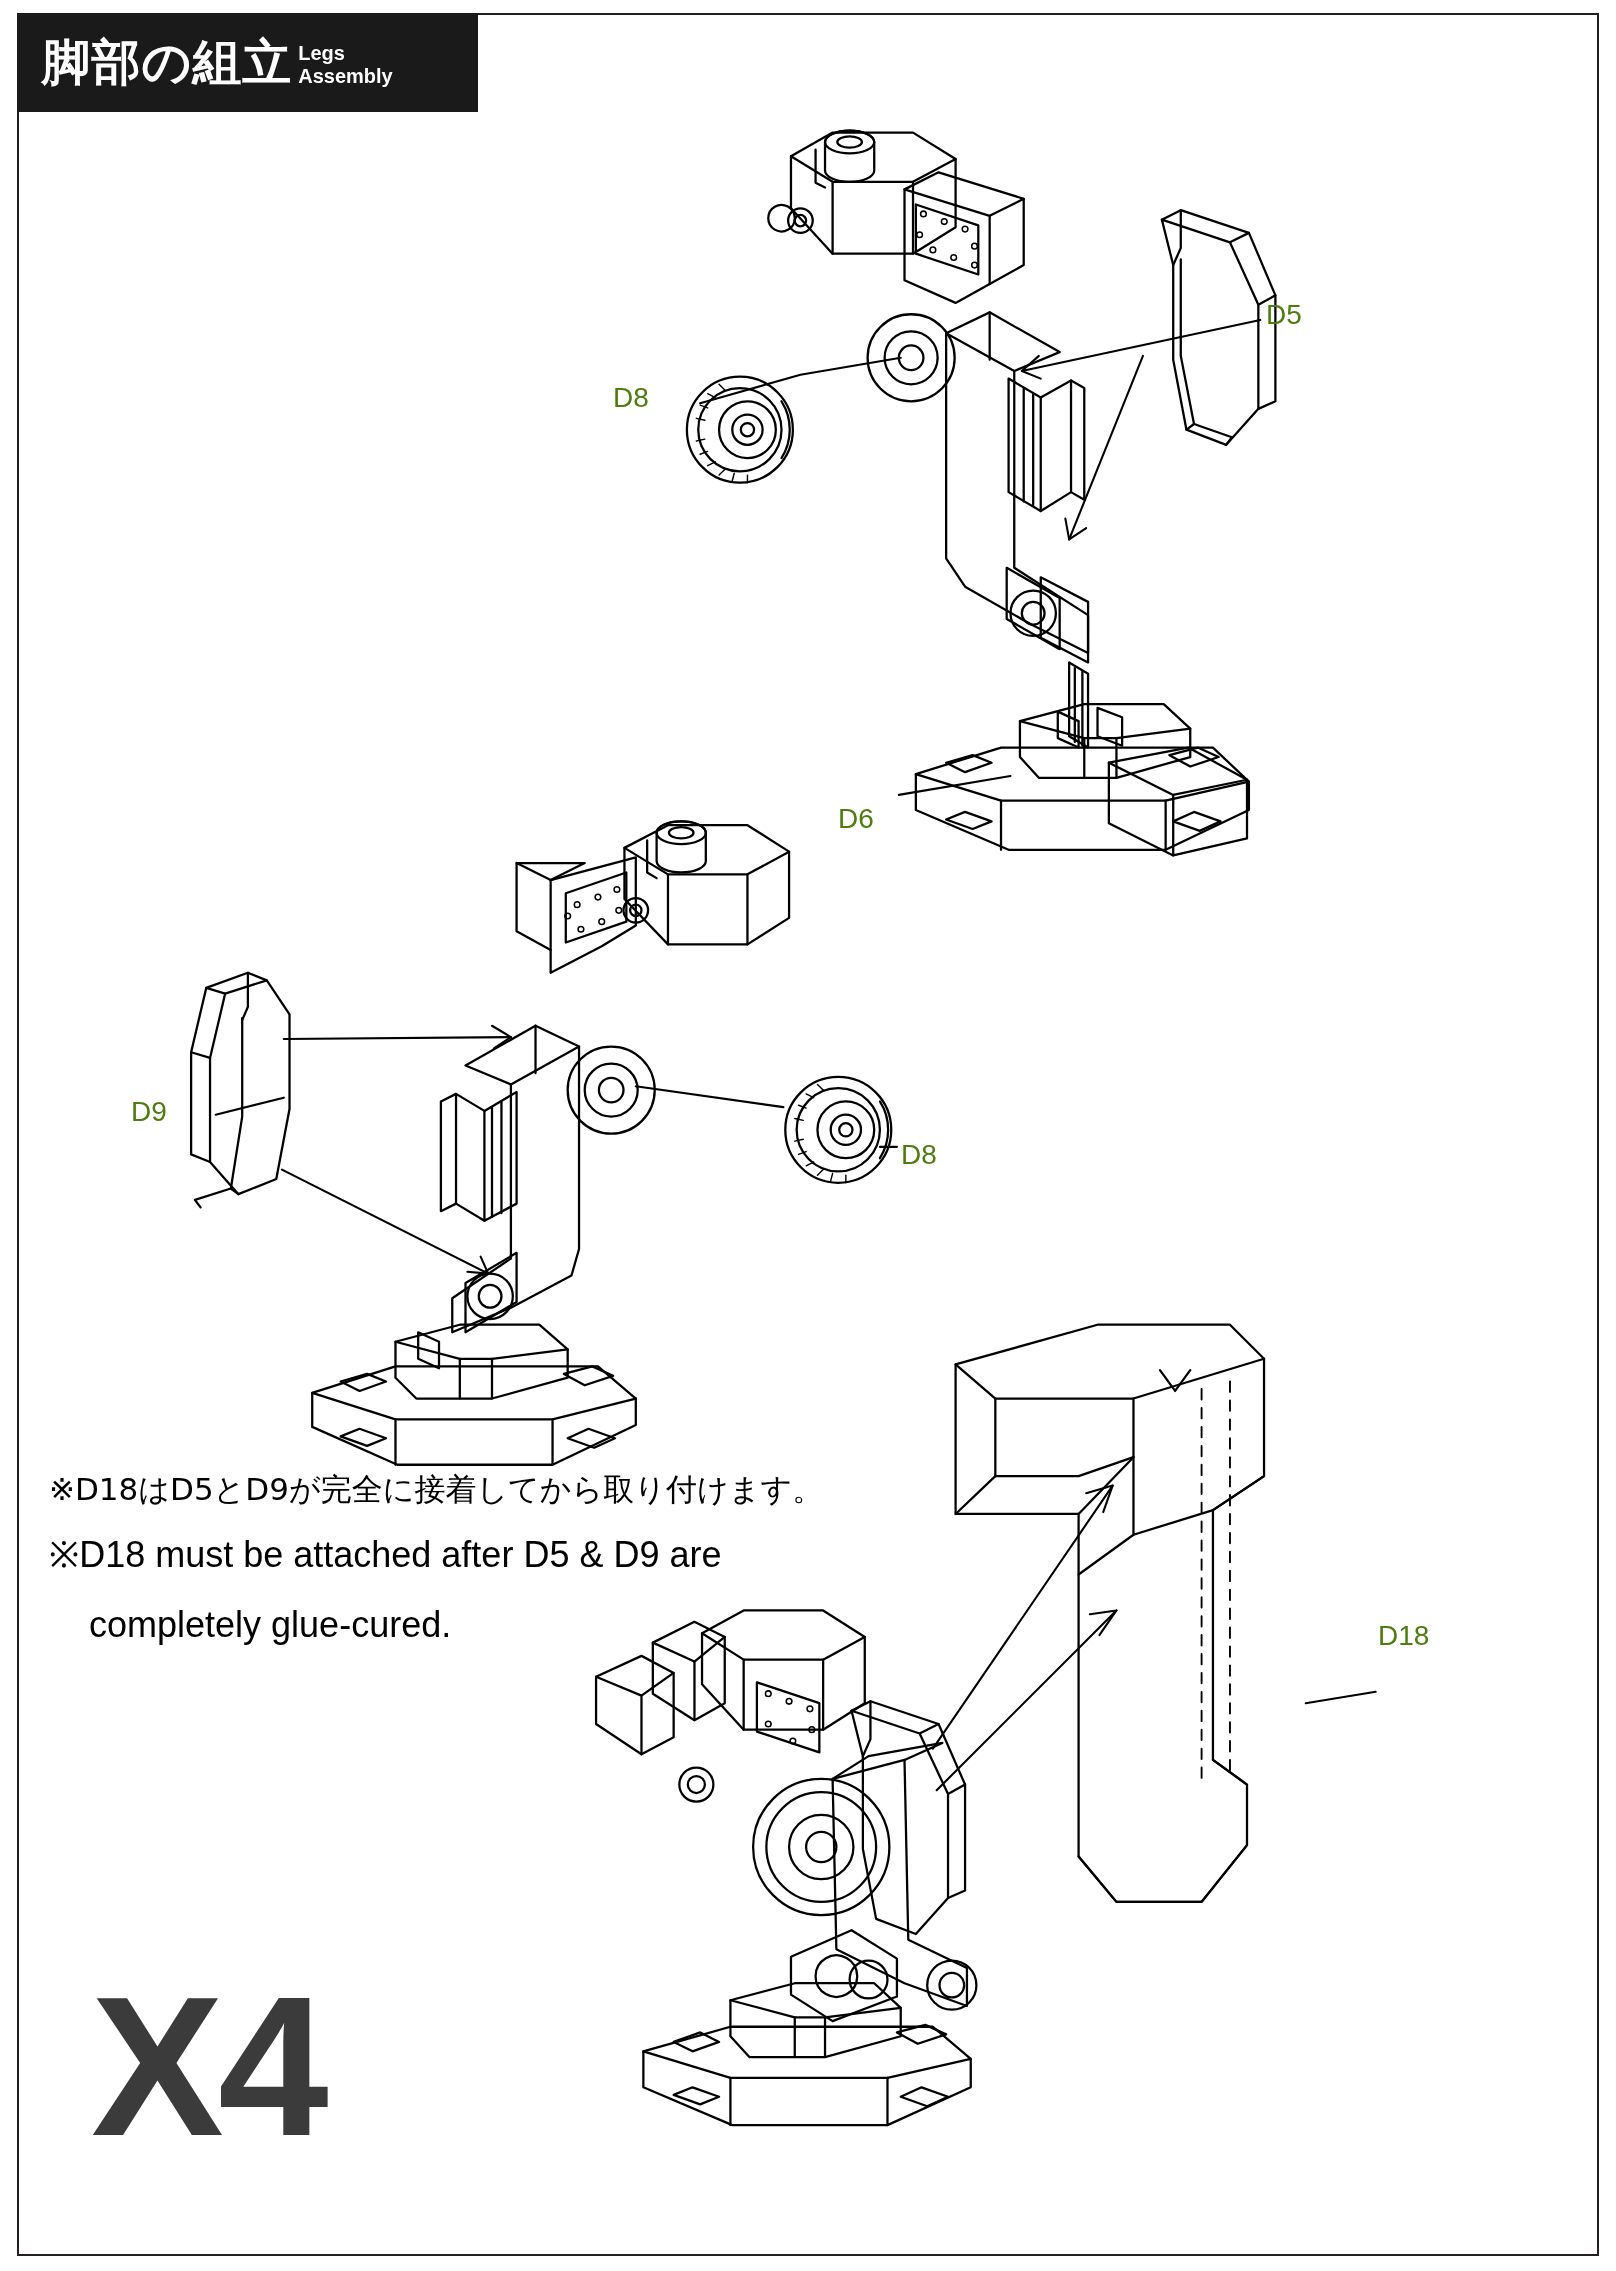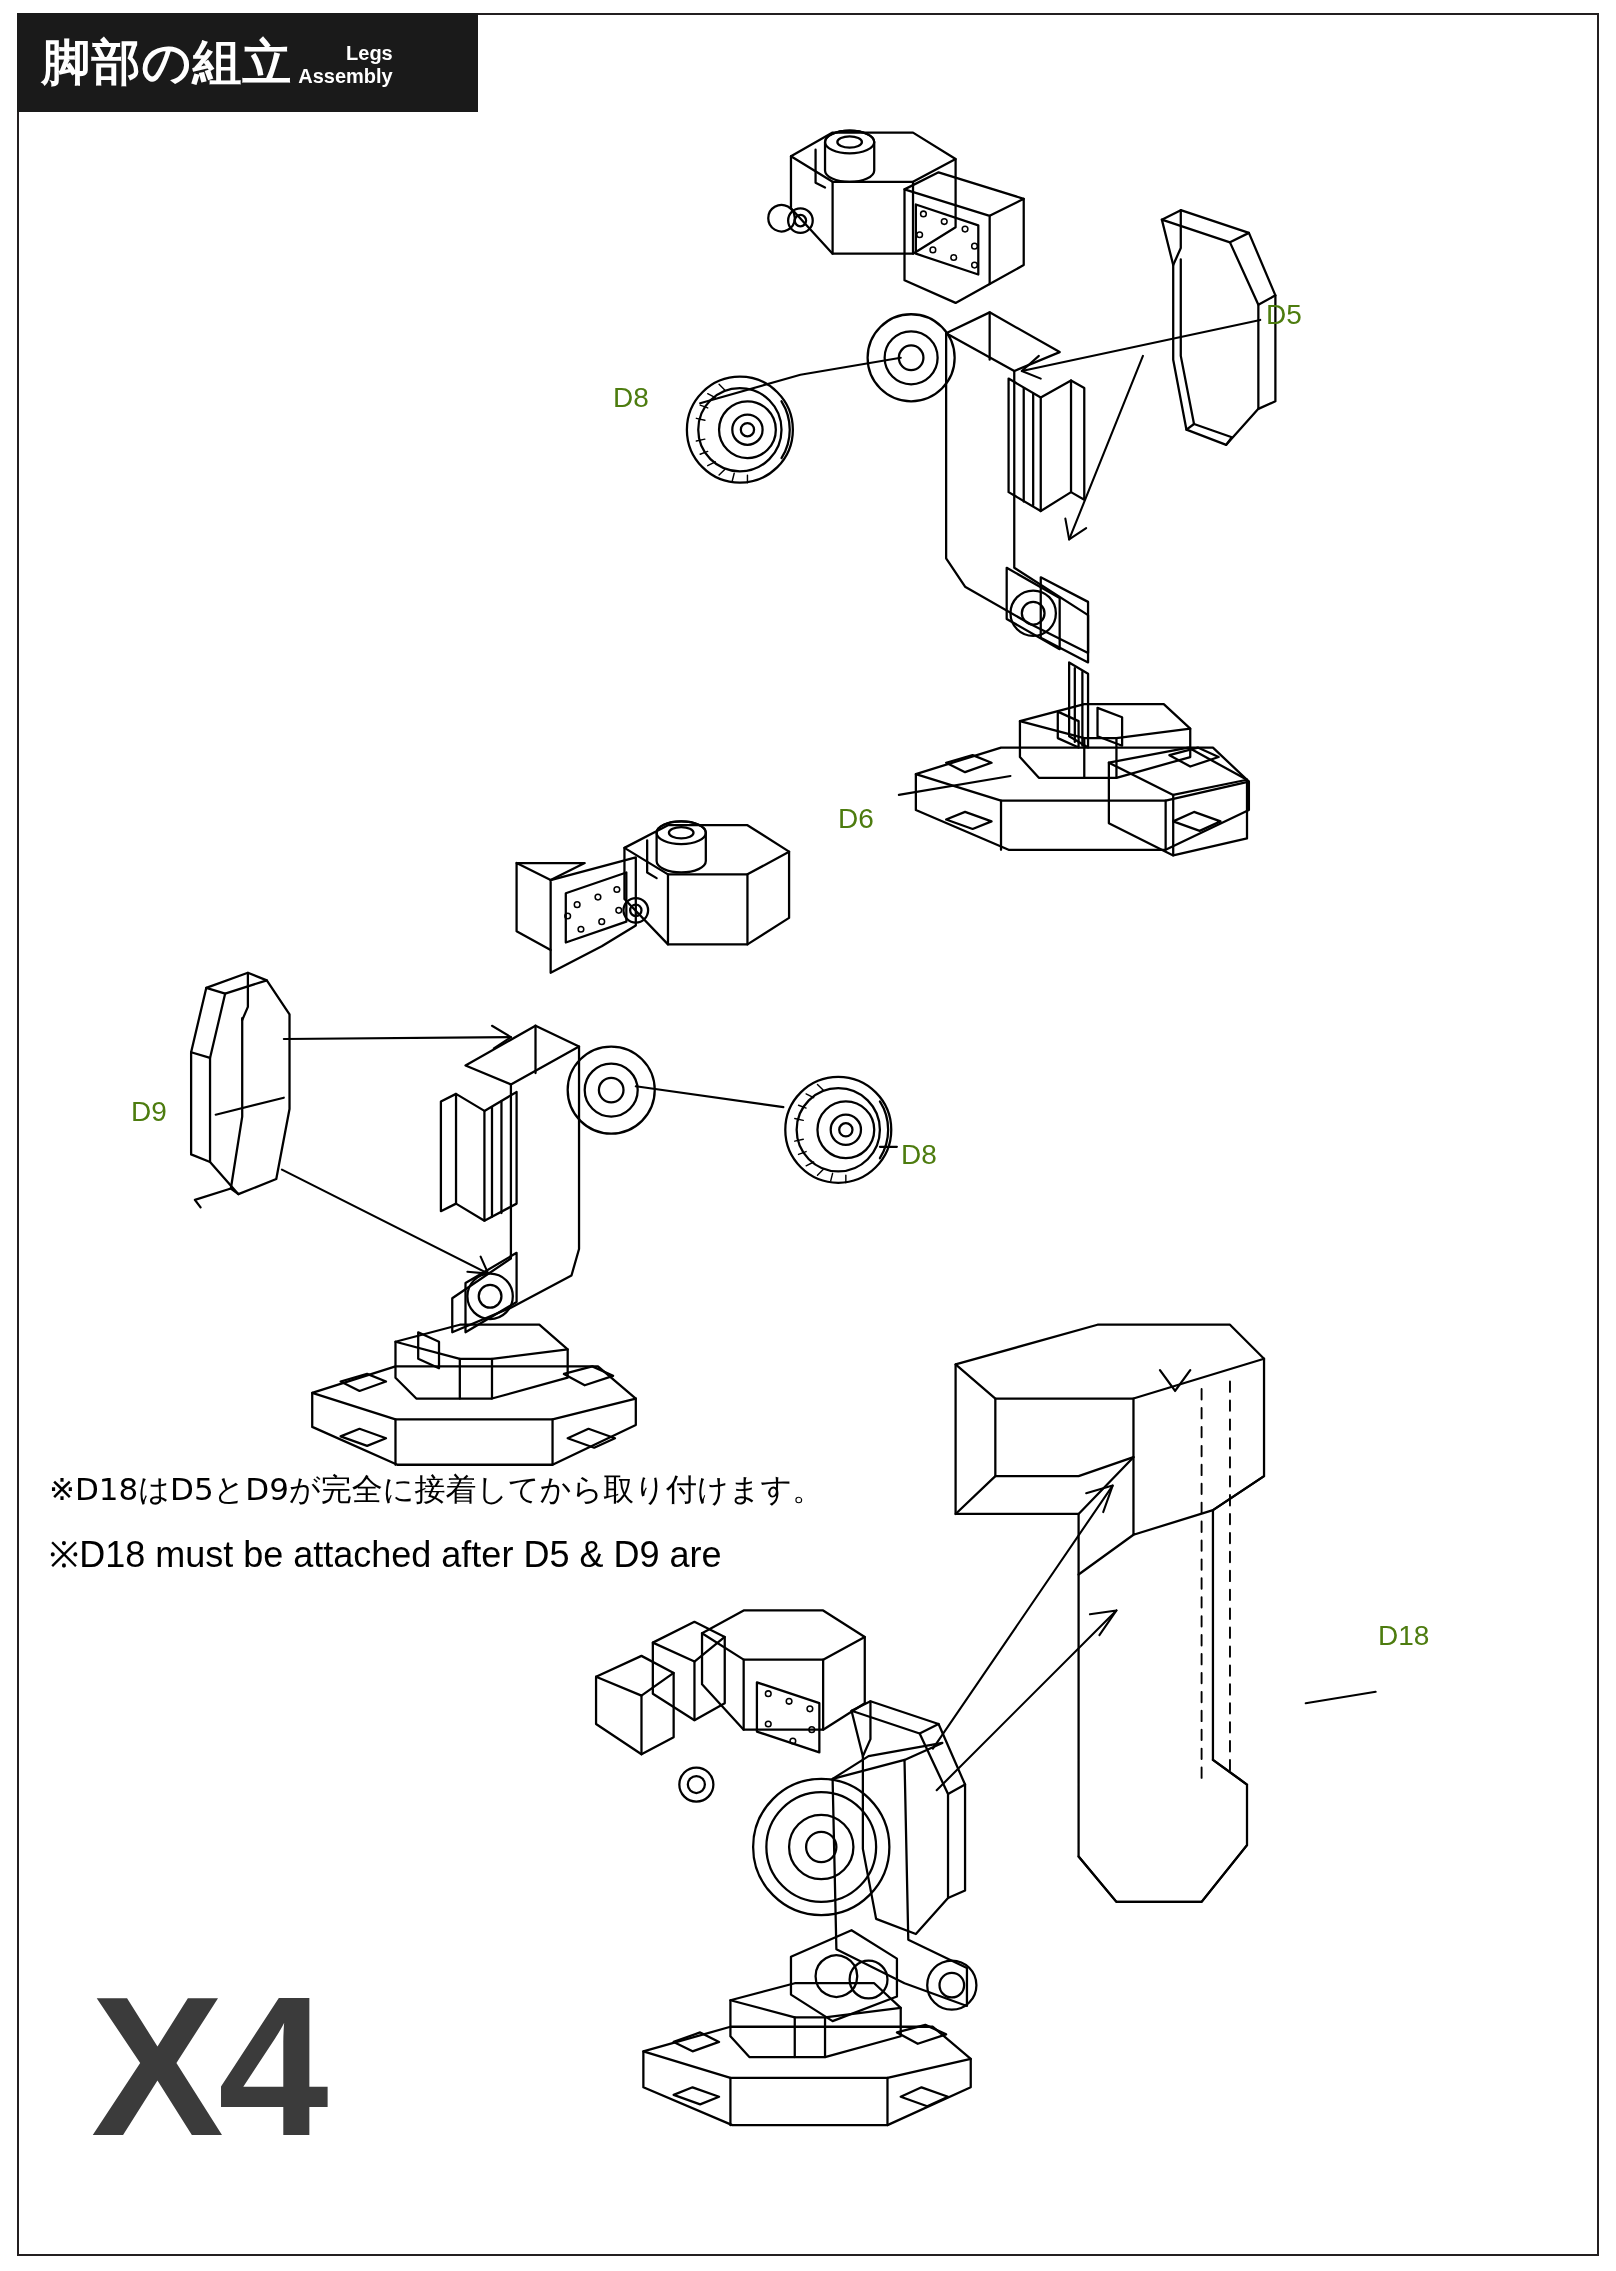--- a/index.html
+++ b/index.html
@@ -32,21 +32,20 @@
     position: absolute;
     left: 17px;
     top: 13.2px;
     width: 461px;
     height: 99px;
     background: #1a1a1a;
     display: flex;
     align-items: center;
     box-sizing: border-box;
     padding-left: 24.6px;
-    text-align: right;
   }
   .header-jp {
     color: #ffffff;
     font-size: 49px;
     font-weight: bold;
     letter-spacing: 0.9px;
     line-height: 1;
     font-family: "DejaVu Sans", sans-serif;
   }
   .header-en {
@@ -414,18 +413,19 @@
   <span class="callout" style="left:613px; top:382px;">D8</span>
   <span class="callout" style="left:1266px; top:299px;">D5</span>
   <span class="callout" style="left:838px; top:774px;margin-top:29px;">D6</span>
   <span class="callout" style="left:131px; top:1096px;">D9</span>
   <span class="callout" style="left:901px; top:1139px;">D8</span>
   <span class="callout" style="left:1378px; top:1620px;">D18</span>
 
   <div class="notes">
     <div class="note-line">※D18はD5とD9が完全に接着してから取り付けます。</div>
     <div class="note-line en">※D18 must be attached after D5 &amp; D9 are</div>
+    <div class="note-line en indent">completely glue-cured.</div>
   </div>
 
   <div class="multiplier">X4</div>
 
 </div>
 
 
 </body></html>

